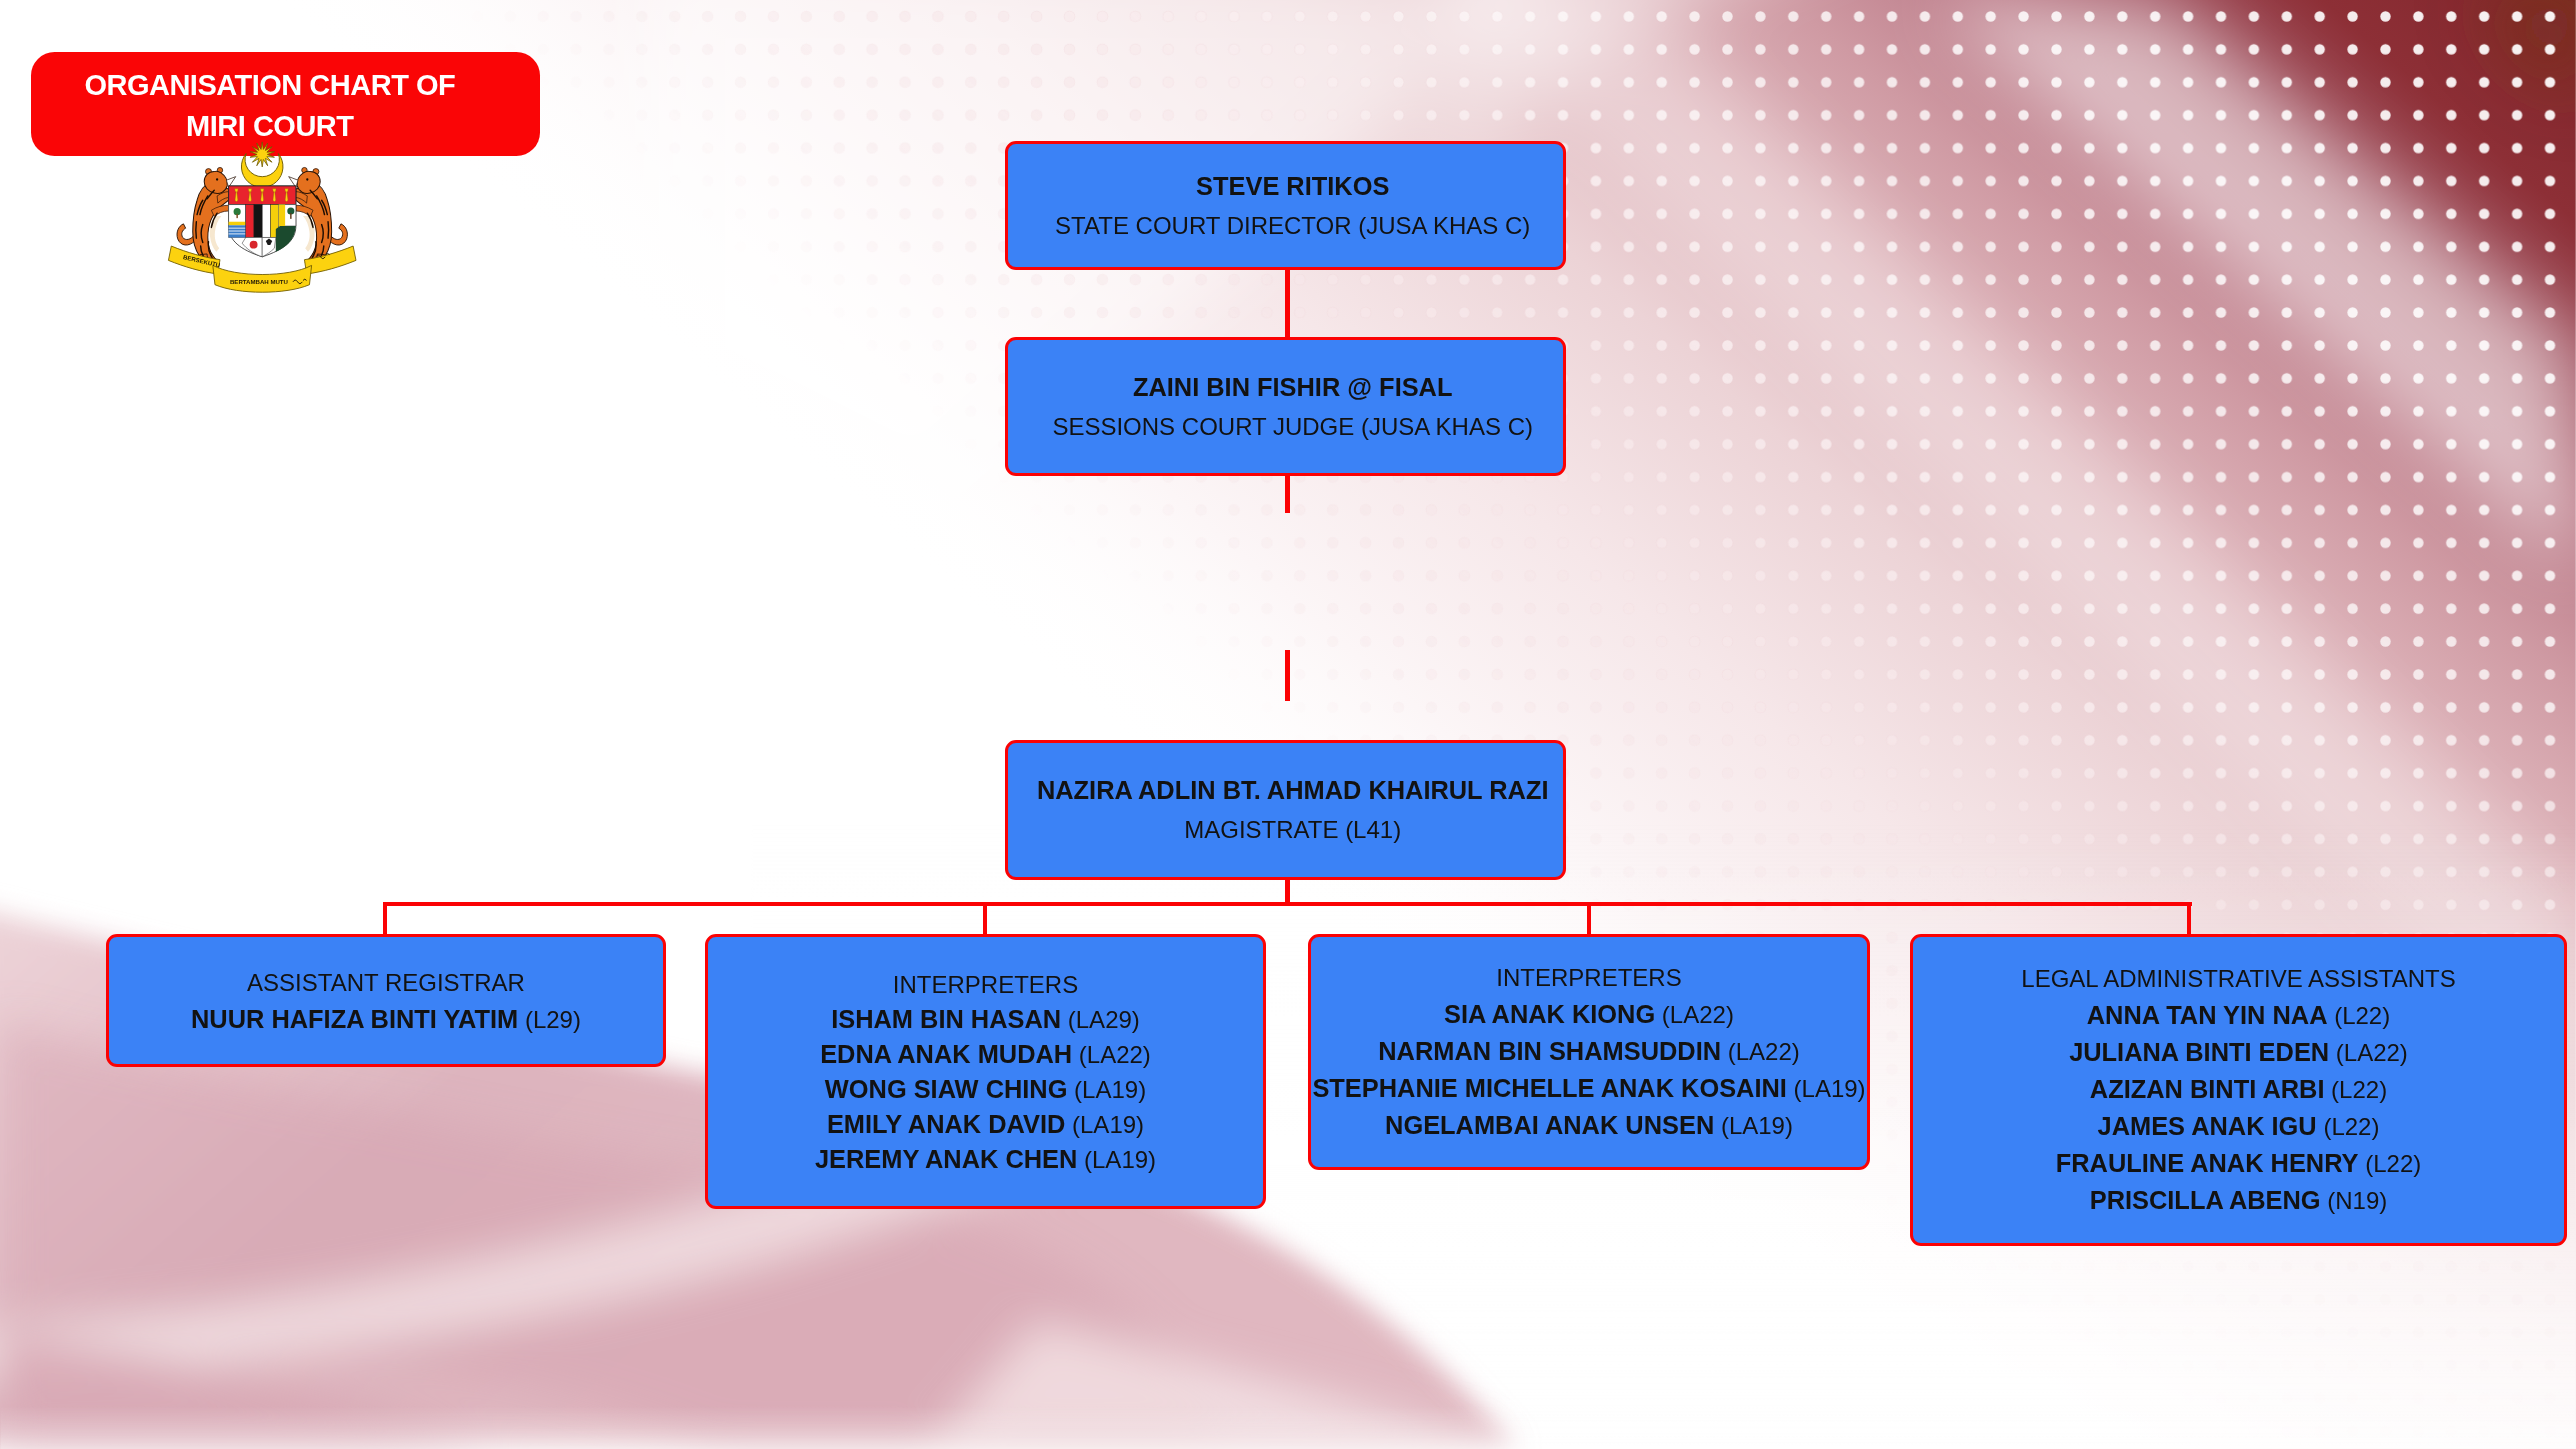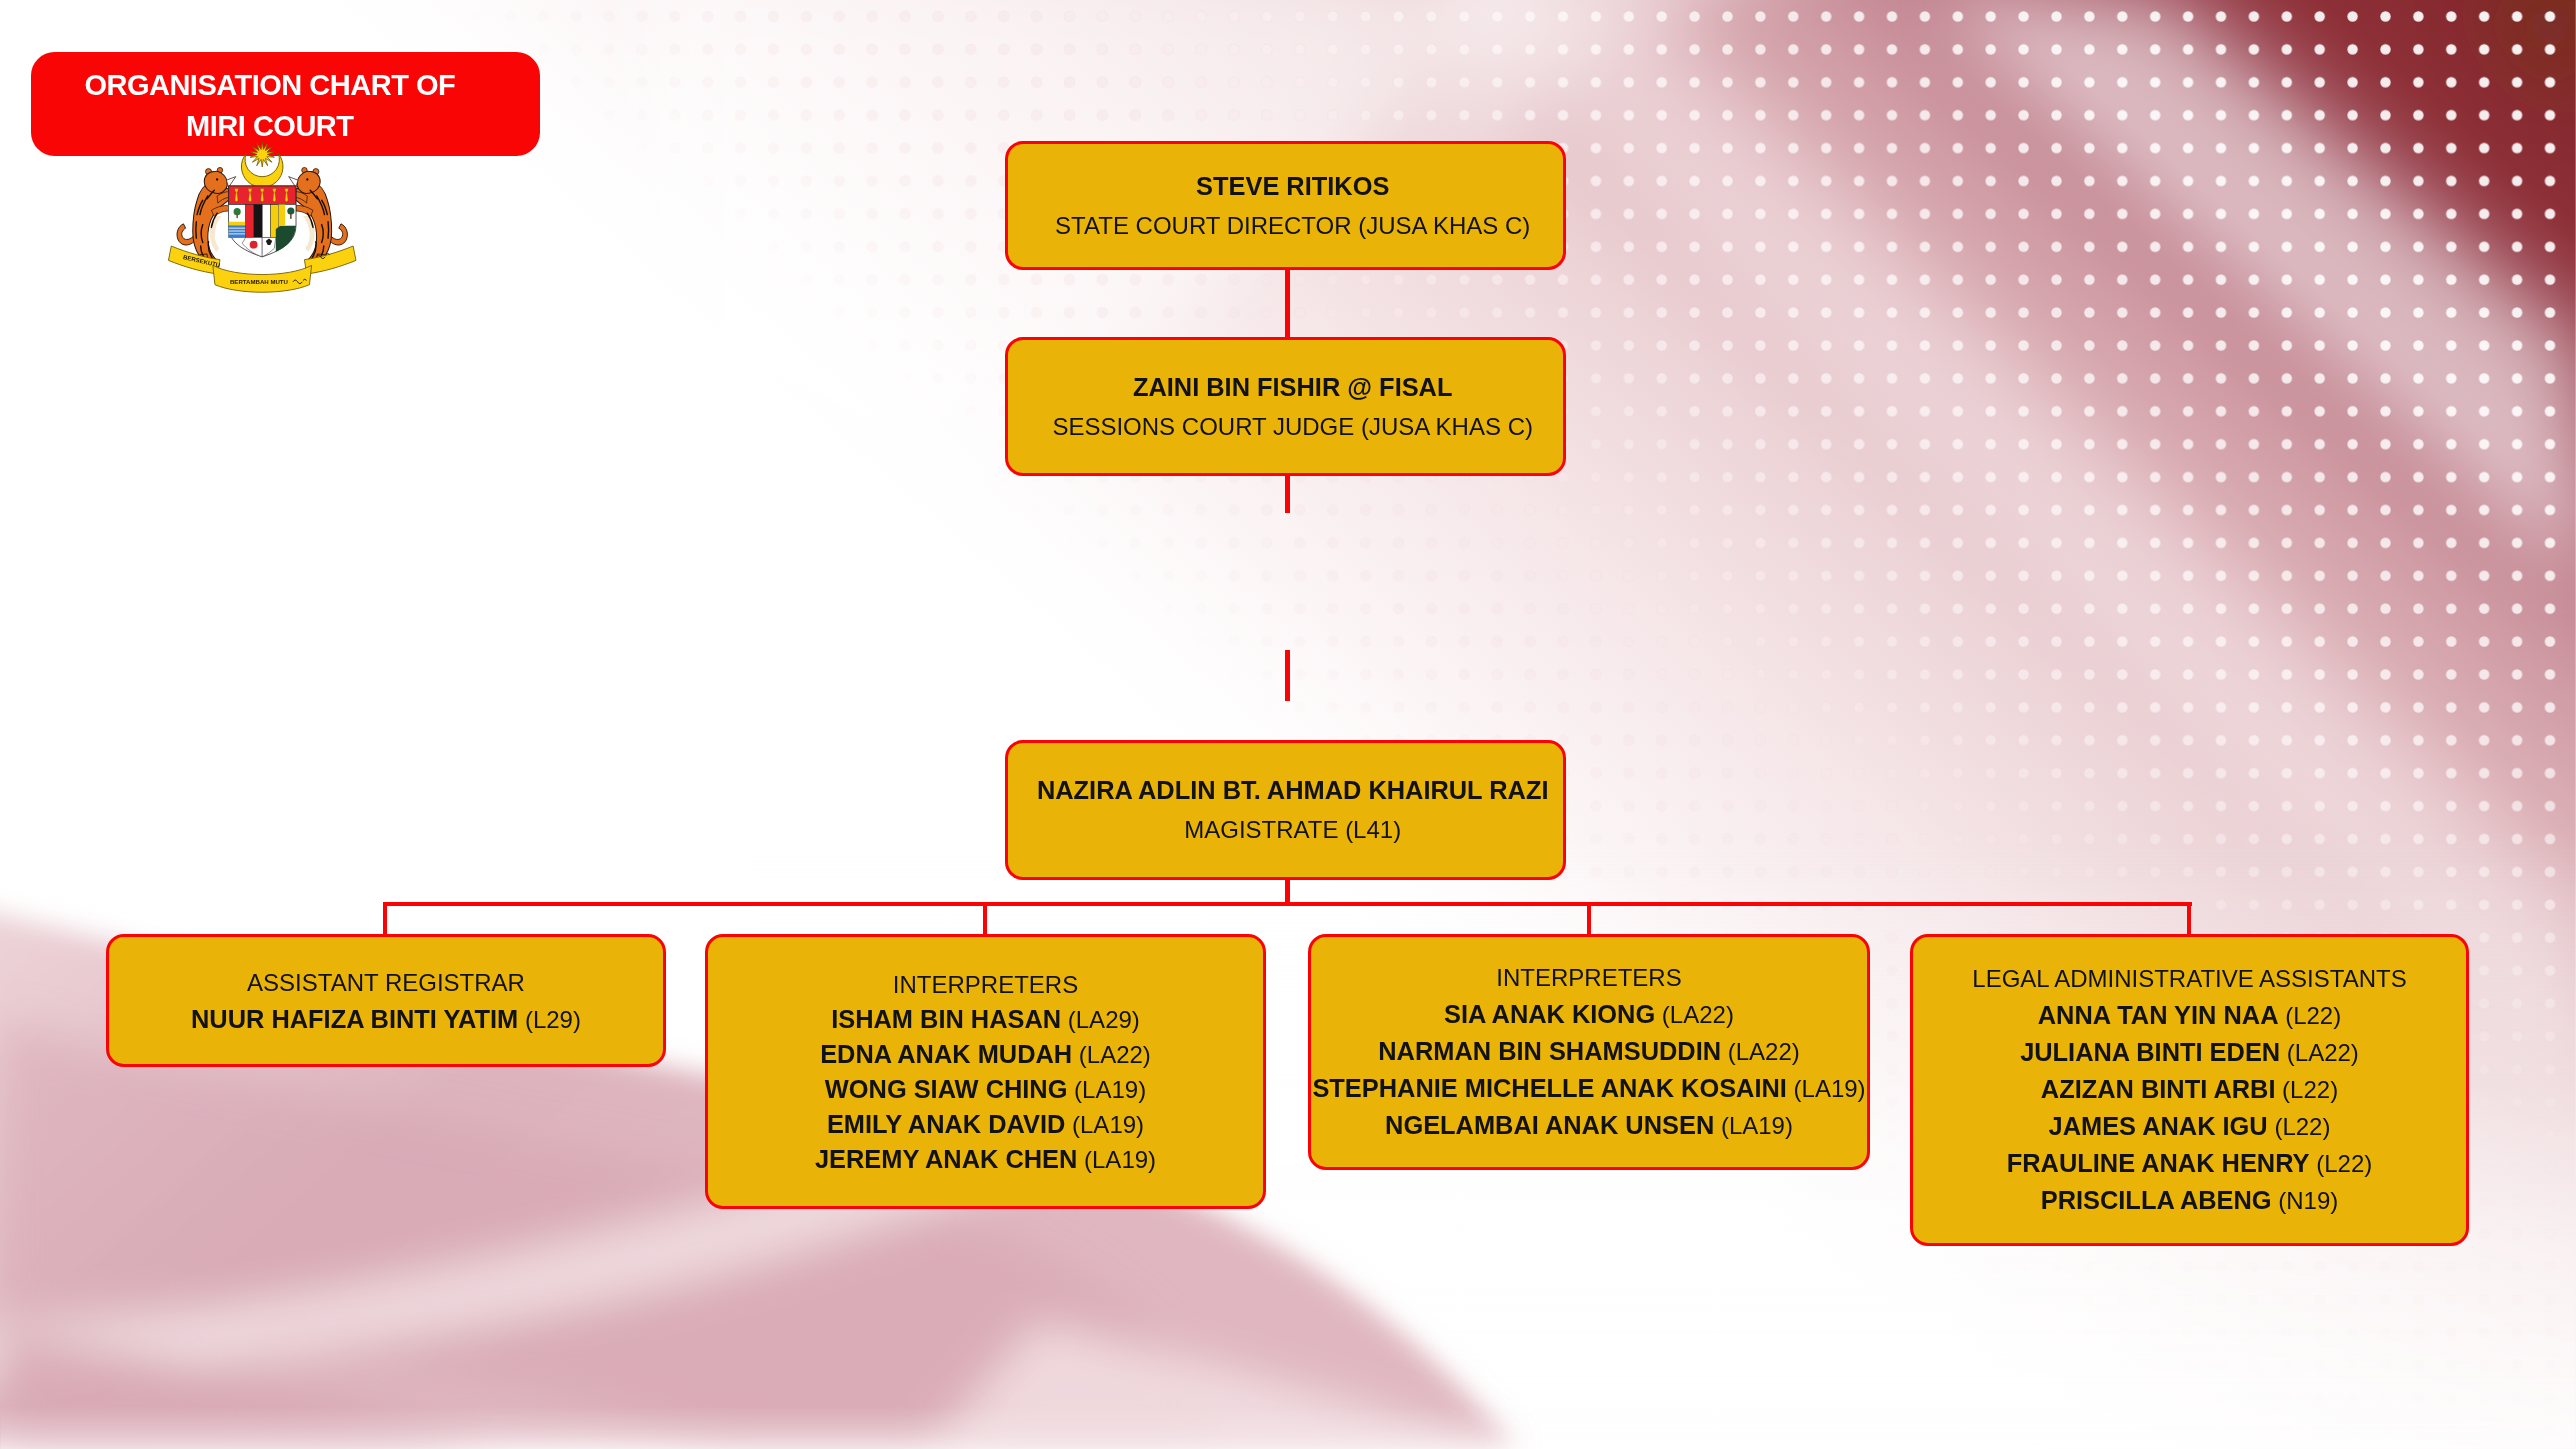--- a/index.html
+++ b/index.html
@@ -1,18 +1,18 @@
 <!DOCTYPE html>
 <html style="font-size:11.4px"><head>
 <meta charset="utf-8">
 <style>
 html,body{margin:0;padding:0;}
 #page{position:relative;width:2576px;height:1449px;overflow:hidden;background:#ffffff;font-family:"Liberation Sans",sans-serif;}
 .bg{position:absolute;left:0;top:0;}
-.box{position:absolute;background:#eab308;border:3.2px solid #fb0204;border-radius:18px;display:flex;align-items:center;justify-content:center;text-align:center;color:#121212;box-sizing:border-box;}
+.box{position:absolute;background:#3b82f6;border:3.2px solid #fb0204;border-radius:11px;display:flex;align-items:center;justify-content:center;text-align:center;color:#121212;box-sizing:border-box;}
 .box .in{width:100%;white-space:nowrap;}
 .box .in b{font-size:25.4px;}
 .cshift{transform:translateX(7.2px);}
 .conn{position:absolute;background:#fb0204;}
 #title{position:absolute;left:31px;top:23.6px;width:509px;height:104px;background:#fa0506;border-radius:23.6px;display:flex;align-items:center;justify-content:center;text-align:center;margin-top:28px;}
 #title .in{transform:translateX(-15.7px) translateY(1.8px);color:#ffffff;font-weight:bold;font-size:29px;letter-spacing:-0.5px;line-height:41px;}
 </style>
 </head>
 <body>
 <div id="page">
@@ -222,18 +222,18 @@
 
 <div class="box" style="left:106px;top:934px;width:560px;height:133px;font-size:24px;line-height:37px;">
       <div class="in">ASSISTANT REGISTRAR<br><b>NUUR HAFIZA BINTI YATIM</b> (L29)</div>
     </div>
 <div class="box" style="left:705px;top:934px;width:561px;height:275px;font-size:24px;line-height:35px;">
       <div class="in">INTERPRETERS<br><b>ISHAM BIN HASAN</b> (LA29)<br><b>EDNA ANAK MUDAH</b> (LA22)<br><b>WONG SIAW CHING</b> (LA19)<br><b>EMILY ANAK DAVID</b> (LA19)<br><b>JEREMY ANAK CHEN</b> (LA19)</div>
     </div>
 <div class="box" style="left:1308px;top:934px;width:562px;height:236px;font-size:24px;line-height:36px;">
       <div class="in">INTERPRETERS<br><b>SIA ANAK KIONG</b> (LA22)<br><b>NARMAN BIN SHAMSUDDIN</b> (LA22)<br><b>STEPHANIE MICHELLE ANAK KOSAINI</b> (LA19)<br><b>NGELAMBAI ANAK UNSEN</b> (LA19)</div>
     </div>
-<div class="box" style="left:1910px;top:934px;width:559px;height:312px;font-size:24px;line-height:36px;">
+<div class="box" style="left:1910px;top:934px;width:657px;height:312px;font-size:24px;line-height:36px;">
       <div class="in">LEGAL ADMINISTRATIVE ASSISTANTS<br><b>ANNA TAN YIN NAA</b> (L22)<br><b>JULIANA BINTI EDEN</b> (LA22)<br><b>AZIZAN BINTI ARBI</b> (L22)<br><b>JAMES ANAK IGU</b> (L22)<br><b>FRAULINE ANAK HENRY</b> (L22)<br><b>PRISCILLA ABENG</b> (N19)</div>
     </div>
 
 </div>
 
 
 </body></html>

